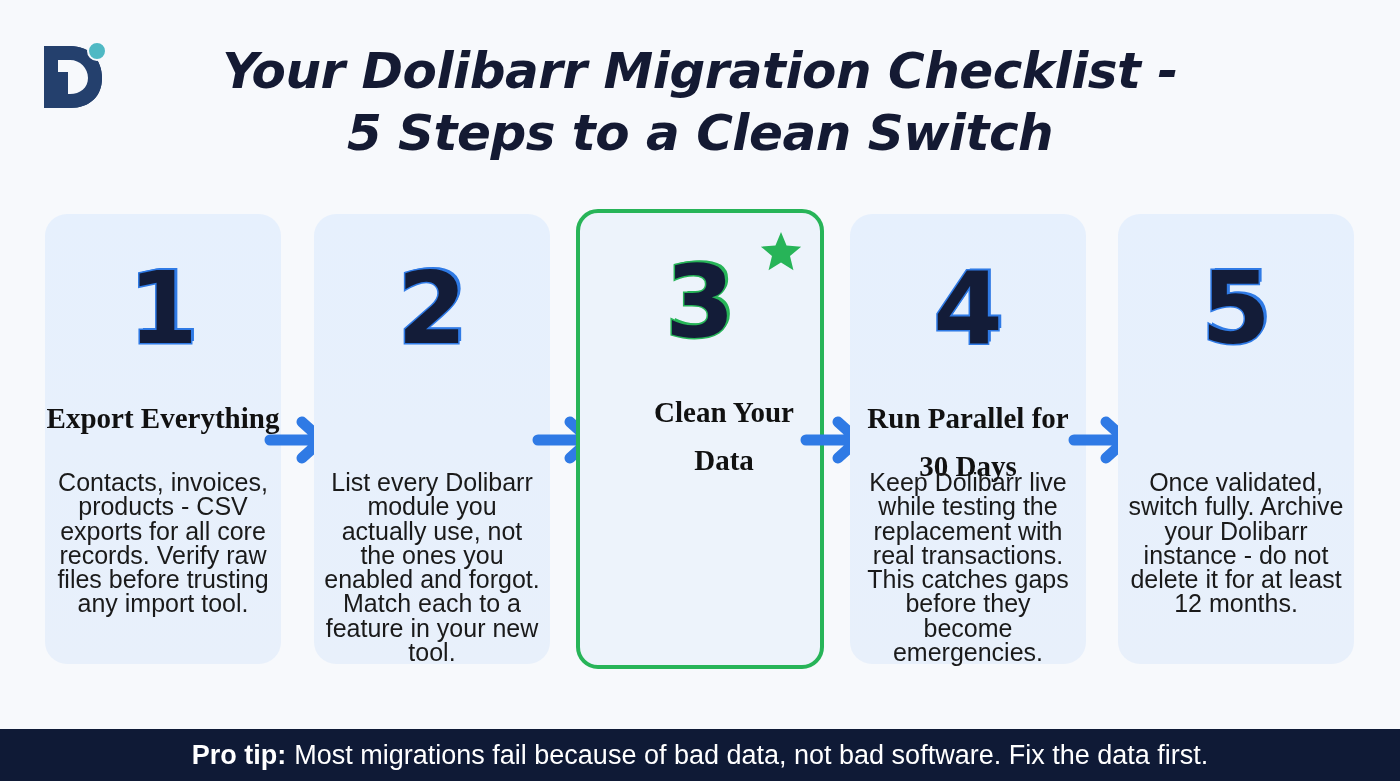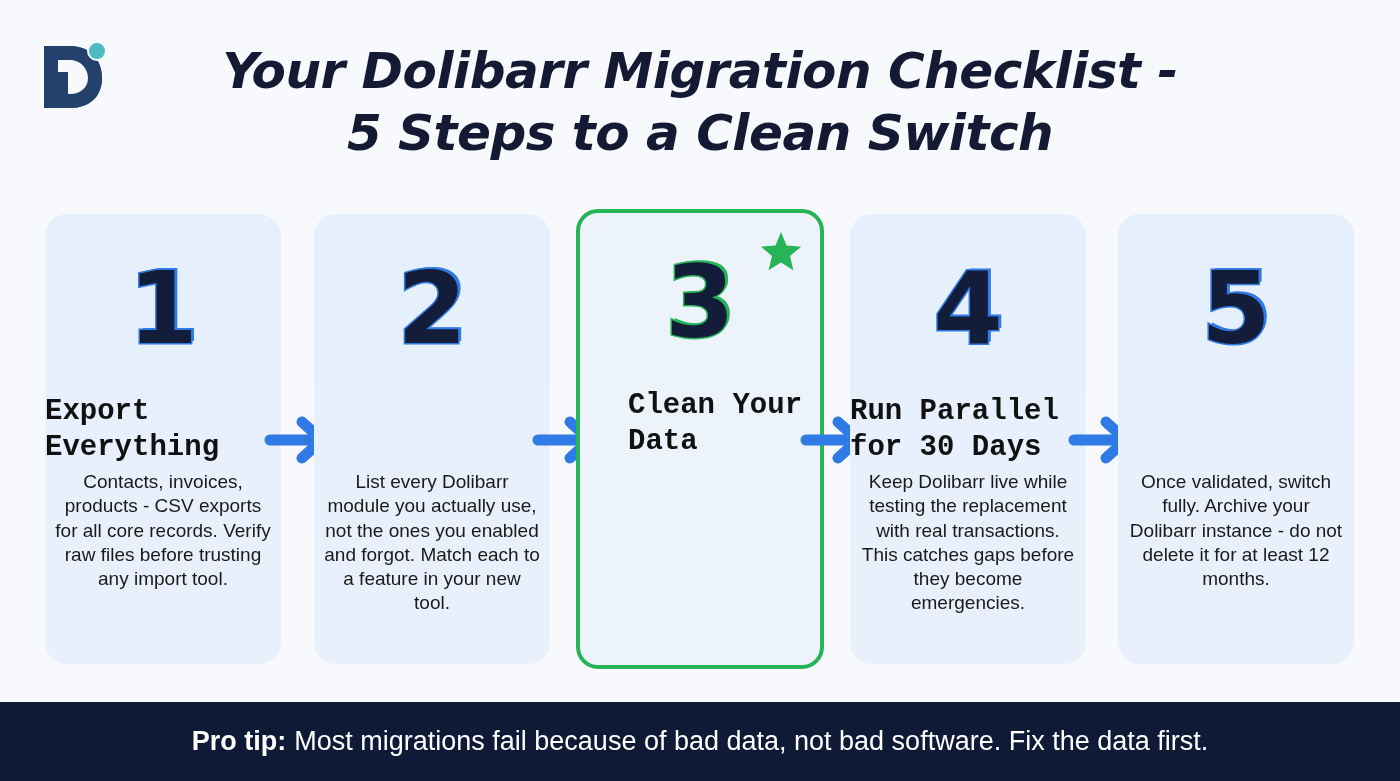--- a/index.html
+++ b/index.html
@@ -49,40 +49,41 @@
       paint-order: stroke fill;
       text-shadow: 3px -2px 0 #2f7ae5;
     }
     .card.highlight .num {
       -webkit-text-stroke: 3px #27b458;
       text-shadow: 3px -2px 0 #27b458;
       top: 35px;
     }
     .heading {
       position: absolute; left: 0; right: 0; top: 180px;
-      font-family: Liberation Mono, monospace;
+      text-align: center;
+      font-family: Liberation Serif, serif;
       font-weight: bold;
       font-size: 29px;
-      line-height: 36px;
+      line-height: 48px;
       color: #111111;
     }
     .card.highlight .heading { top: 175px; margin-left: 48px; }
     .desc {
       position: absolute; left: 10px; right: 10px; top: 256px;
       text-align: center;
       font-family: "Liberation Sans", sans-serif;
-      font-size: 19px;
+      font-size: 25px;
       line-height: 24.3px;
       color: #1a1a1a;
     }
     .card.highlight .desc { top: 251px; }
     .star { position: absolute; right: 16px; top: 16px; width: 46px; height: 46px; }
     .arrow { position: absolute; width: 66px; height: 50px; top: 415px; }
     .footer {
-      position: absolute; left: 0; right: 0; bottom: 0; height: 79px;
+      position: absolute; left: 0; right: 0; bottom: 0; height: 52px;
       background: #0f1a36;
       display: flex; align-items: center; justify-content: center;
       color: #ffffff;
       font-family: "Liberation Sans", sans-serif;
       font-size: 27px;
     }
     .footer b { font-weight: bold; margin-right: 8px; }
   </style>
 </head>
 <body>

